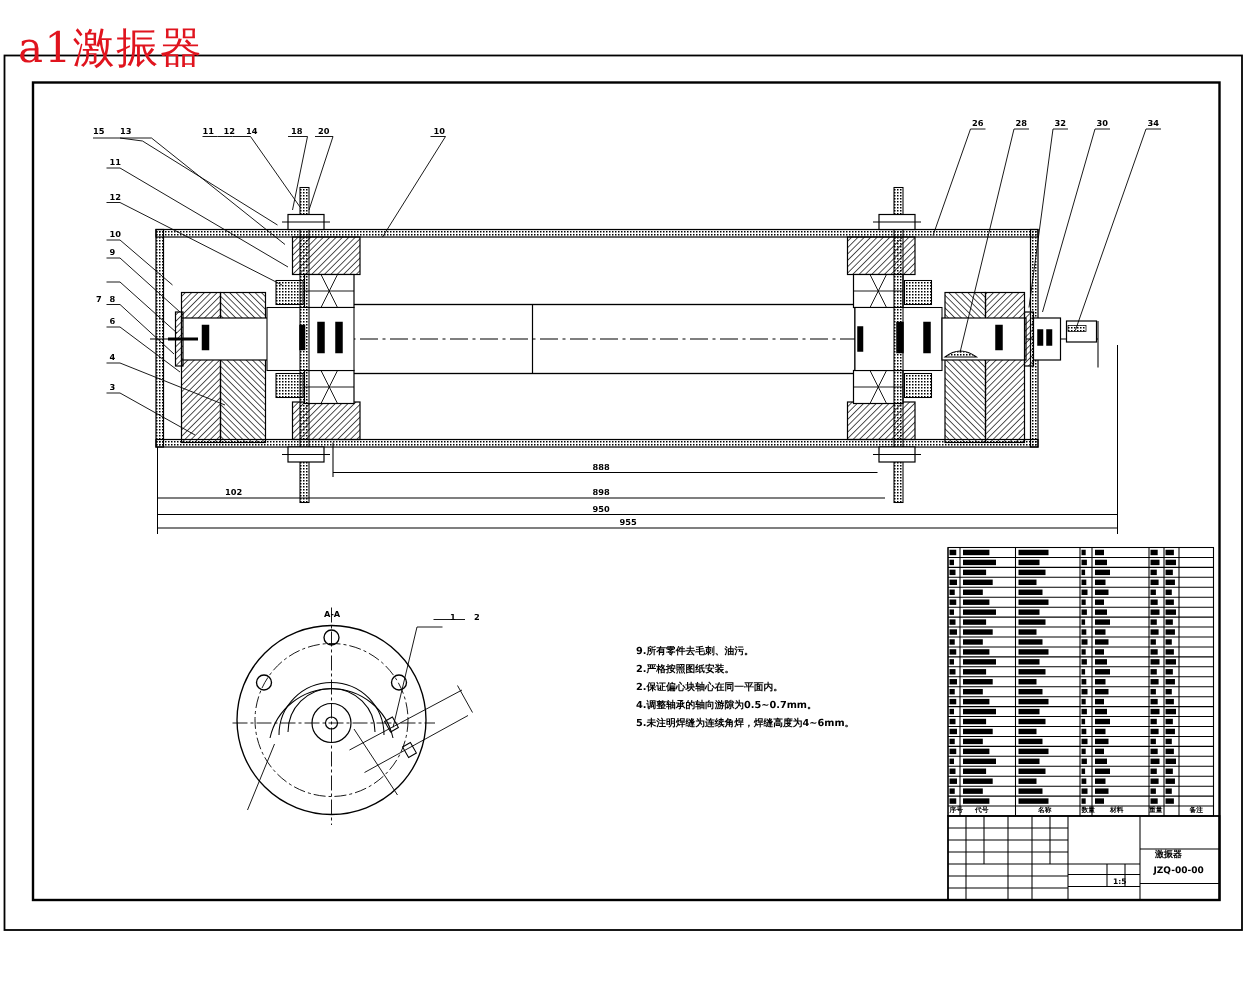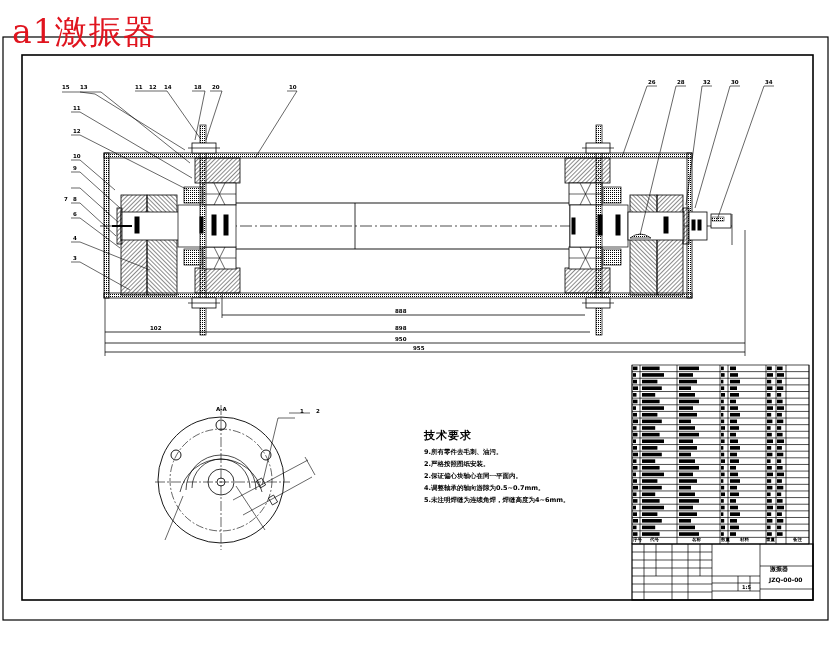--- a/index.html
+++ b/index.html
@@ -1,19 +1,19 @@
 <!DOCTYPE html>
 <html><head>
 <meta charset="utf-8">
 <style>
   html, body { margin: 0; padding: 0; background: #ffffff; }
   body { width: 830px; height: 654px; position: relative; overflow: hidden; font-family: "DejaVu Sans", sans-serif; }
   #title {
     position: absolute; left: 12px; top: 14px;
-    font-family: "DejaVu Serif", serif; font-size: 33px; line-height: 36px;
+    font-family: "DejaVu Serif", serif; font-size: 28px; line-height: 36px;
     color: #e0141e; letter-spacing: 1px; z-index: 5; white-space: nowrap;
   }
   #drawing { position: absolute; left: 0; top: 0; }
   .tech { position: absolute; left: 424px; top: 428px; font-family: "DejaVu Sans", sans-serif; color: #000; }
   .tech .h { font-size: 11px; font-weight: bold; margin-bottom: 3px; letter-spacing: 1px; }
   .tech .l { font-size: 6.5px; font-weight: bold; line-height: 12px; white-space: nowrap; }
   svg text { font-family: "DejaVu Sans", sans-serif; }
 </style>
 </head>
 <body>
@@ -450,19 +450,18 @@
     <line x1="712" y1="576" x2="760" y2="576"></line>
   </g>
   <g font-size="5" font-weight="bold" fill="#000">
     <text x="770" y="571" font-size="6">激振器</text>
     <text x="769" y="582" font-size="6">JZQ-00-00</text>
     <text x="742" y="589">1:5</text>
   </g>
 </svg>
 
 <div class="tech">
-  <div class="h">技术要求</div>
   <div class="l">9.所有零件去毛刺、油污。</div>
   <div class="l">2.严格按照图纸安装。</div>
   <div class="l">2.保证偏心块轴心在同一平面内。</div>
   <div class="l">4.调整轴承的轴向游隙为0.5~0.7mm。</div>
   <div class="l">5.未注明焊缝为连续角焊，焊缝高度为4~6mm。</div>
 </div>
 
 </body></html>

